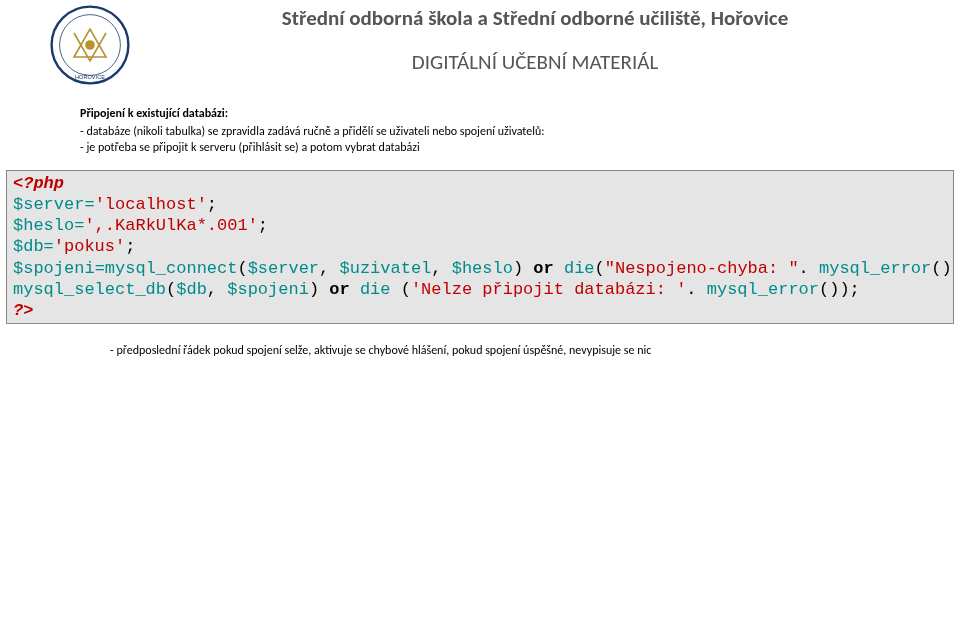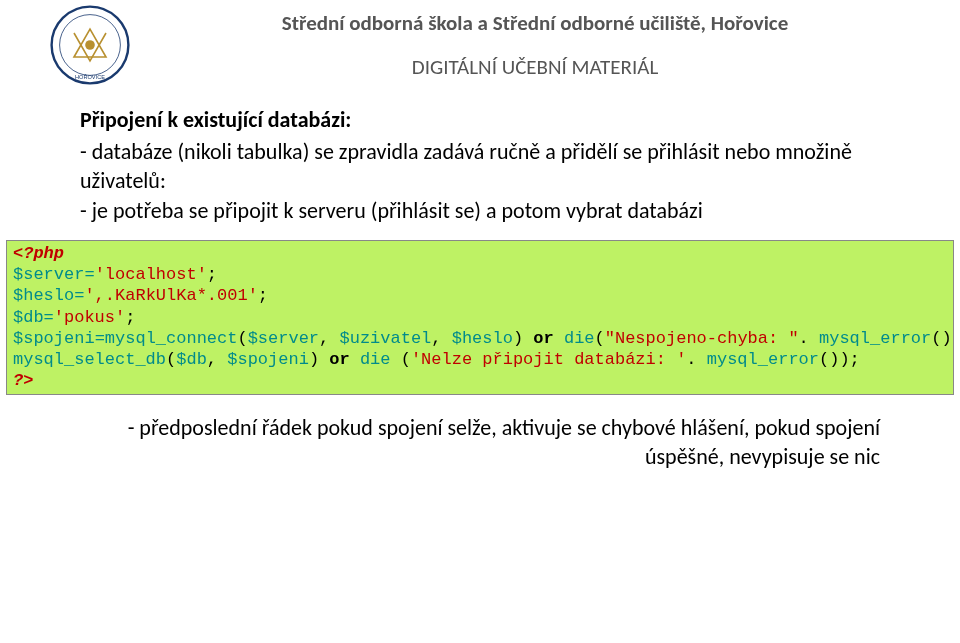--- a/index.html
+++ b/index.html
@@ -6,21 +6,21 @@
     body { 
       font-family: Calibri, Arial, sans-serif; 
       background: #fff; 
       width: 960px; 
       height: 643px; 
       padding: 0;
       color: #000;
     }
     .header {
       display: flex;
-      align-items: center;
+      align-items: flex-start;
       padding: 5px 20px 20px 50px;
     }
     .logo {
       width: 80px;
       height: 80px;
       flex-shrink: 0;
     }
     .header-text {
       flex: 1;
       text-align: center;
@@ -32,34 +32,34 @@
       color: #555;
       margin-bottom: 18px;
     }
     .subtitle {
       font-size: 21px;
       font-weight: normal;
       color: #555;
     }
     .content {
       padding: 0 80px;
-      font-size: 22px;
+      font-size: 12px;
       line-height: 1.35;
     }
     .section-title {
       font-weight: bold;
       margin-bottom: 2px;
     }
     .indent {
       padding-left: 30px;
     }
     .code-box {
       margin: 14px 6px 18px 6px;
       border: 1px solid #888;
-      background: #bef264;
+      background: #e5e5e5;
       padding: 2px 6px;
       font-family: "Consolas", "Courier New", monospace;
       font-size: 17px;
       line-height: 1.25;
       white-space: nowrap;
       overflow: hidden;
     }
     .code-box .line { display: block; }
     .php-tag { color: #c00000; font-style: italic; font-weight: bold; }
     .var { color: #008b8b; }
@@ -87,29 +87,29 @@
     </svg>
   </div>
   <div class="header-text">
     <div class="school-name">Střední odborná škola a Střední odborné učiliště, Hořovice</div>
     <div class="subtitle">DIGITÁLNÍ UČEBNÍ MATERIÁL</div>
   </div>
 </div>
 
 <div class="content">
   <div class="section-title">Připojení k existující databázi:</div>
-  <div>- databáze (nikoli tabulka) se zpravidla zadává ručně a přidělí se přihlásit nebo množině uživatelů:</div>
+  <div>- databáze (nikoli tabulka) se zpravidla zadává ručně a přidělí se uživateli nebo spojení uživatelů:</div>
   <div>- je potřeba se připojit k serveru (přihlásit se) a potom vybrat databázi</div>
 </div>
 
 <div class="code-box">
   <span class="line"><span class="php-tag">&lt;?php</span></span>
   <span class="line"><span class="var">$server</span><span class="eq">=</span><span class="str">'localhost'</span><span class="semi">;</span></span>
   <span class="line"><span class="var">$heslo</span><span class="eq">=</span><span class="str">',.KaRkUlKa*.001'</span><span class="semi">;</span></span>
   <span class="line"><span class="var">$db</span><span class="eq">=</span><span class="str">'pokus'</span><span class="semi">;</span></span>
   <span class="line"><span class="var">$spojeni</span><span class="eq">=</span><span class="func">mysql_connect</span><span class="plain">(</span><span class="var">$server</span><span class="comma">, </span><span class="var">$uzivatel</span><span class="comma">, </span><span class="var">$heslo</span><span class="plain">)</span><span class="plain"> </span><span class="kw">or</span><span class="plain"> </span><span class="func">die</span><span class="plain">(</span><span class="str">"Nespojeno-chyba: "</span><span class="plain">. </span><span class="func">mysql_error</span><span class="plain">(</span><span class="plain">)</span><span class="plain">)</span></span>
   <span class="line"><span class="func">mysql_select_db</span><span class="plain">(</span><span class="var">$db</span><span class="comma">, </span><span class="var">$spojeni</span><span class="plain">)</span><span class="plain"> </span><span class="kw">or</span><span class="plain"> </span><span class="func">die</span><span class="plain"> </span><span class="plain">(</span><span class="str">'Nelze připojit databázi: '</span><span class="plain">. </span><span class="func">mysql_error</span><span class="plain">(</span><span class="plain">)</span><span class="plain">)</span><span class="semi">;</span></span>
   <span class="line"><span class="php-tag">?&gt;</span></span>
 </div>
 
 <div class="content">
-  <div class="indent" style="margin-bottom:20px;text-align:right;">- předposlední řádek pokud spojení selže, aktivuje se chybové hlášení, pokud spojení úspěšné, nevypisuje se nic</div>
+  <div class="indent" style="margin-bottom:20px;">- předposlední řádek pokud spojení selže, aktivuje se chybové hlášení, pokud spojení úspěšné, nevypisuje se nic</div>
 </div>
 
 </body></html>

